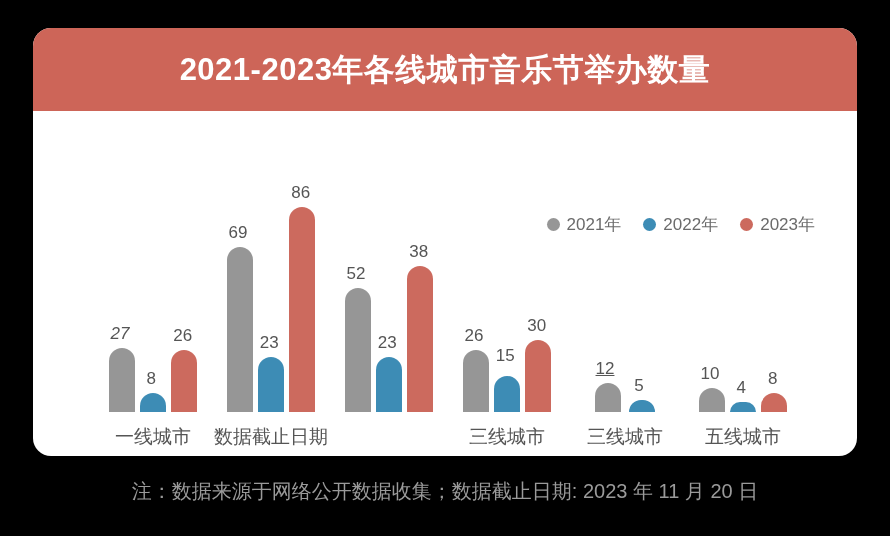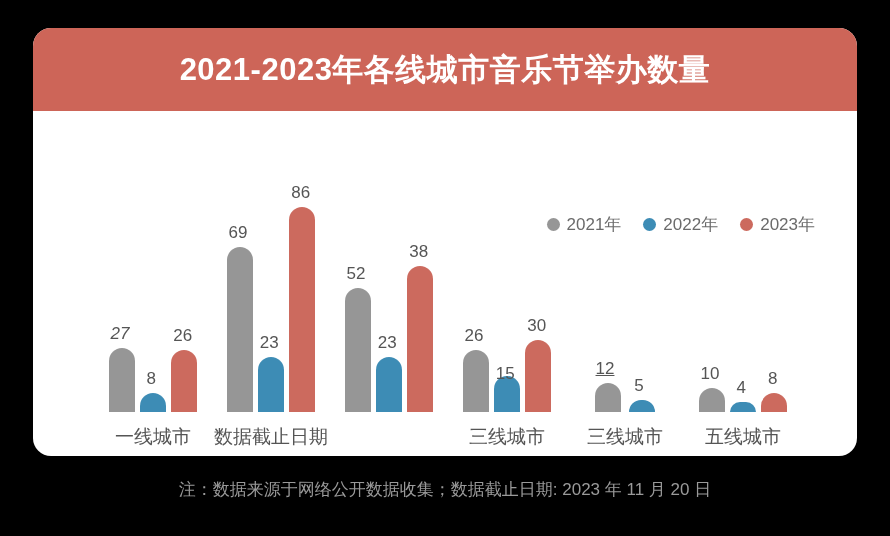--- a/index.html
+++ b/index.html
@@ -133,21 +133,21 @@
     color: #555555;
     white-space: nowrap;
   }
   .footnote {
     position: absolute;
     left: 33px;
     top: 478px;
     width: 824px;
     text-align: center;
     color: #9a9a9a;
-    font-size: 17px;
+    font-size: 20px;
     white-space: nowrap;
   }
 </style>
 </head>
 <body>
 
 <div class="page">
   <div class="card">
 
     <div class="title-band">
@@ -222,21 +222,21 @@
               </div>
             </div>
           </div>
           <div class="group" style="left: 368px;">
             <div class="bars">
               <div class="bar-wrap">
                 <span class="bar-value" style="bottom: 66.1111px;">26</span>
                 <div class="bar" style="height: 62.1111px; background: rgb(150, 150, 150);"></div>
               </div>
               <div class="bar-wrap">
-                <span class="bar-value" style="bottom: 28px;">15</span>
+                <span class="bar-value" style="bottom: 46px;">15</span>
                 <div class="bar" style="height: 35.8333px; background: rgb(61, 140, 181);"></div>
               </div>
               <div class="bar-wrap">
                 <span class="bar-value" style="bottom: 75.6667px;">30</span>
                 <div class="bar" style="height: 71.6667px; background: rgb(204, 106, 94);"></div>
               </div>
             </div>
             <div class="cat-label" style="bottom: -38px;">三线城市</div>
           </div>
           <div class="group" style="left: 486px;">

